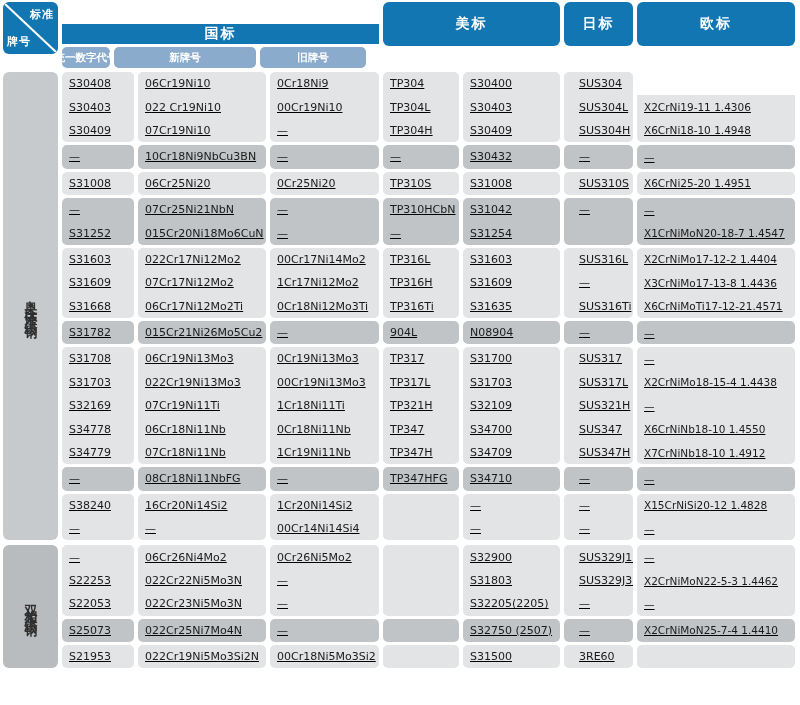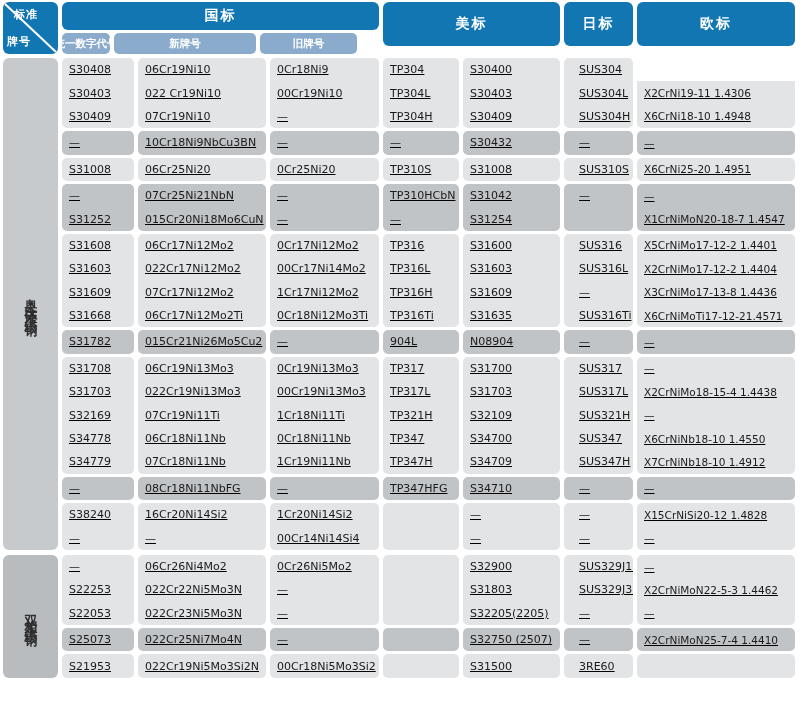--- a/index.html
+++ b/index.html
@@ -11,36 +11,36 @@
   .wrap{padding:2px 3px;}
 
   
   .header{display:flex;gap:4px;margin-bottom:4px;}
   .corner{
     position:relative;width:55px;height:52px;flex:0 0 55px;
     background:#1276b3;border-radius:6px;color:#fff;
     font-size:11px;font-weight:bold;
   }
   .corner svg{position:absolute;left:0;top:0;}
-  .corner .t{position:absolute;top:5px;right:20px;letter-spacing:1px;}
+  .corner .t{position:absolute;top:5px;right:4px;letter-spacing:1px;}
   .corner .b{position:absolute;bottom:5px;left:4px;letter-spacing:1px;}
 
   .gb-block{width:317px;flex:0 0 317px;display:flex;flex-direction:column;}
   .gb-top{
-    height:28px;background:#1276b3;border-radius:6px;color:#fff;
+    height:20px;background:#1276b3;border-radius:0;color:#fff;
     display:flex;align-items:center;justify-content:center;
-    font-size:14px;font-weight:bold;letter-spacing:2px;
+    font-size:14px;font-weight:bold;letter-spacing:2px;margin-top:22px;
   }
   .gb-sub{display:flex;gap:4px;margin-top:3px;height:21px;}
   .pill{
     background:#8aabcb;border-radius:5px;color:#fff;
     display:flex;align-items:center;justify-content:center;
     font-size:10.5px;font-weight:bold;white-space:nowrap;overflow:hidden;
   }
-  .pill.p0{width:48px;} .pill.p1{width:142px;} .pill.p2{width:97px;}
+  .pill.p0{width:48px;} .pill.p1{width:142px;} .pill.p2{width:106px;}
 
   .tall{
     height:44px;background:#1276b3;border-radius:6px;color:#fff;
     display:flex;align-items:center;justify-content:center;
     font-size:14px;font-weight:bold;letter-spacing:2px;
   }
   .tall.us{width:177px;flex:0 0 177px;}
   .tall.jp{width:69px;flex:0 0 69px;text-align:right;}
   .tall.eu{width:158px;flex:0 0 158px;}
 
@@ -173,29 +173,20 @@
               <div class="cell c1">015Cr20Ni18Mo6CuN</div>
               <div class="cell c2">—</div>
               <div class="cell c3">—</div>
               <div class="cell c4">S31254</div>
               <div class="cell c5"></div>
               <div class="cell c6">X1CrNiMoN20-18-7 1.4547</div>
             </div>
           </div>
           <div class="group">
             <div class="row">
-              <div class="cell c0">S31608</div>
-              <div class="cell c1">06Cr17Ni12Mo2</div>
-              <div class="cell c2">0Cr17Ni12Mo2</div>
-              <div class="cell c3">TP316</div>
-              <div class="cell c4">S31600</div>
-              <div class="cell c5">SUS316</div>
-              <div class="cell c6">X5CrNiMo17-12-2 1.4401</div>
-            </div>
-            <div class="row">
               <div class="cell c0">S31603</div>
               <div class="cell c1">022Cr17Ni12Mo2</div>
               <div class="cell c2">00Cr17Ni14Mo2</div>
               <div class="cell c3">TP316L</div>
               <div class="cell c4">S31603</div>
               <div class="cell c5">SUS316L</div>
               <div class="cell c6">X2CrNiMo17-12-2 1.4404</div>
             </div>
             <div class="row">
               <div class="cell c0">S31609</div>

